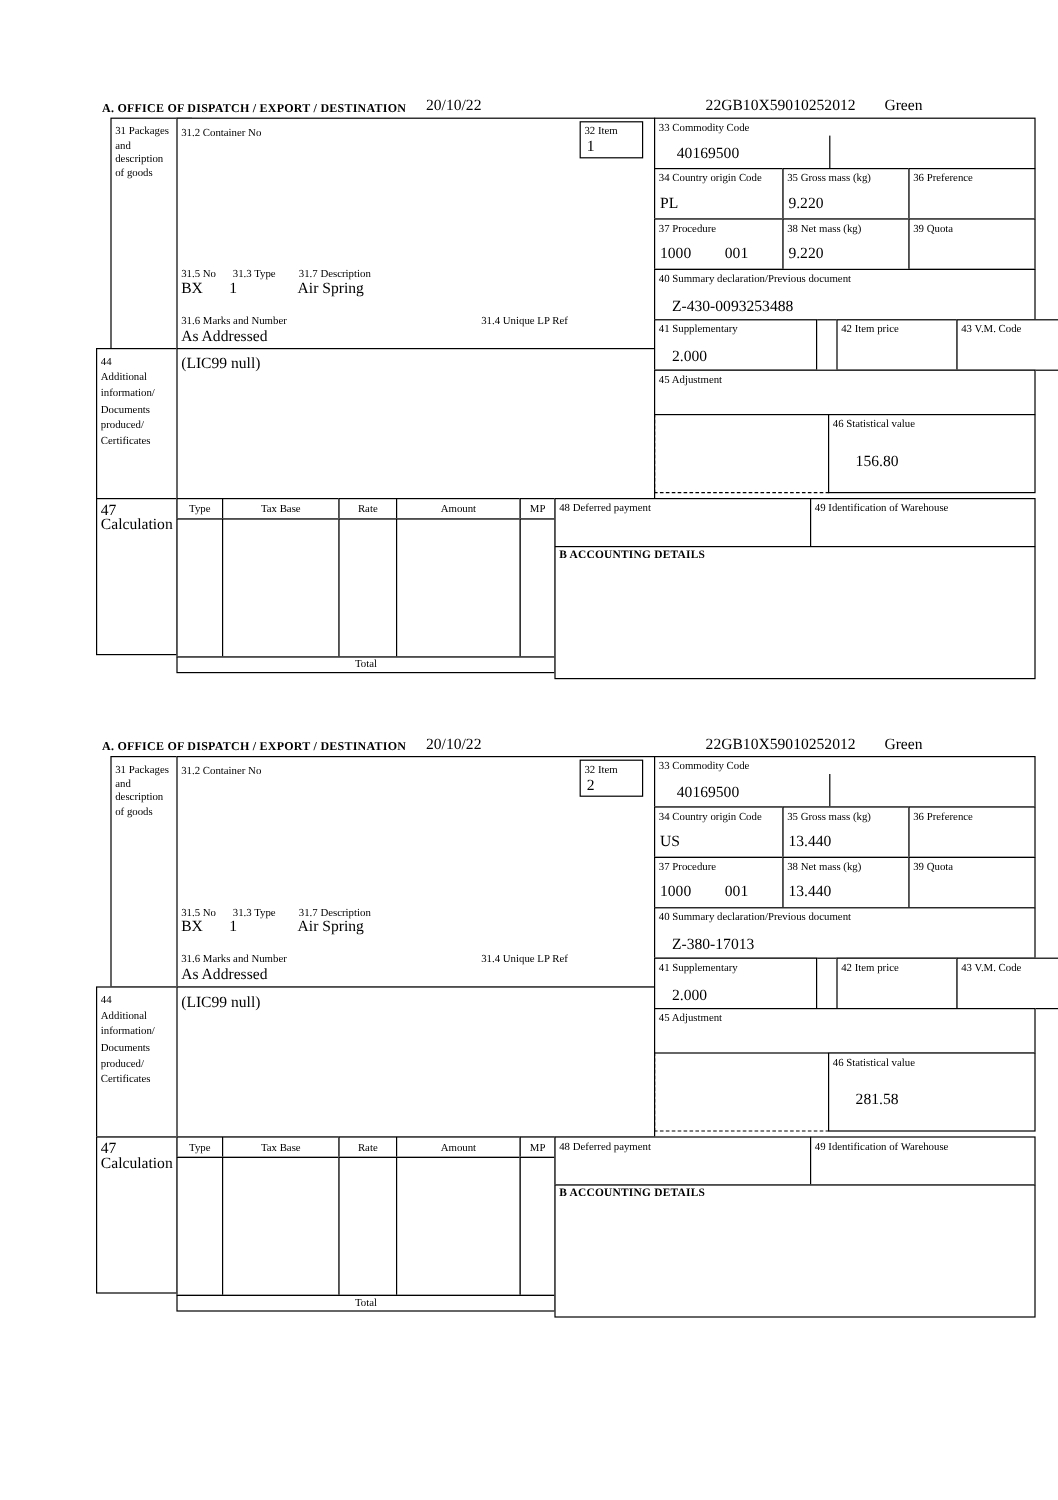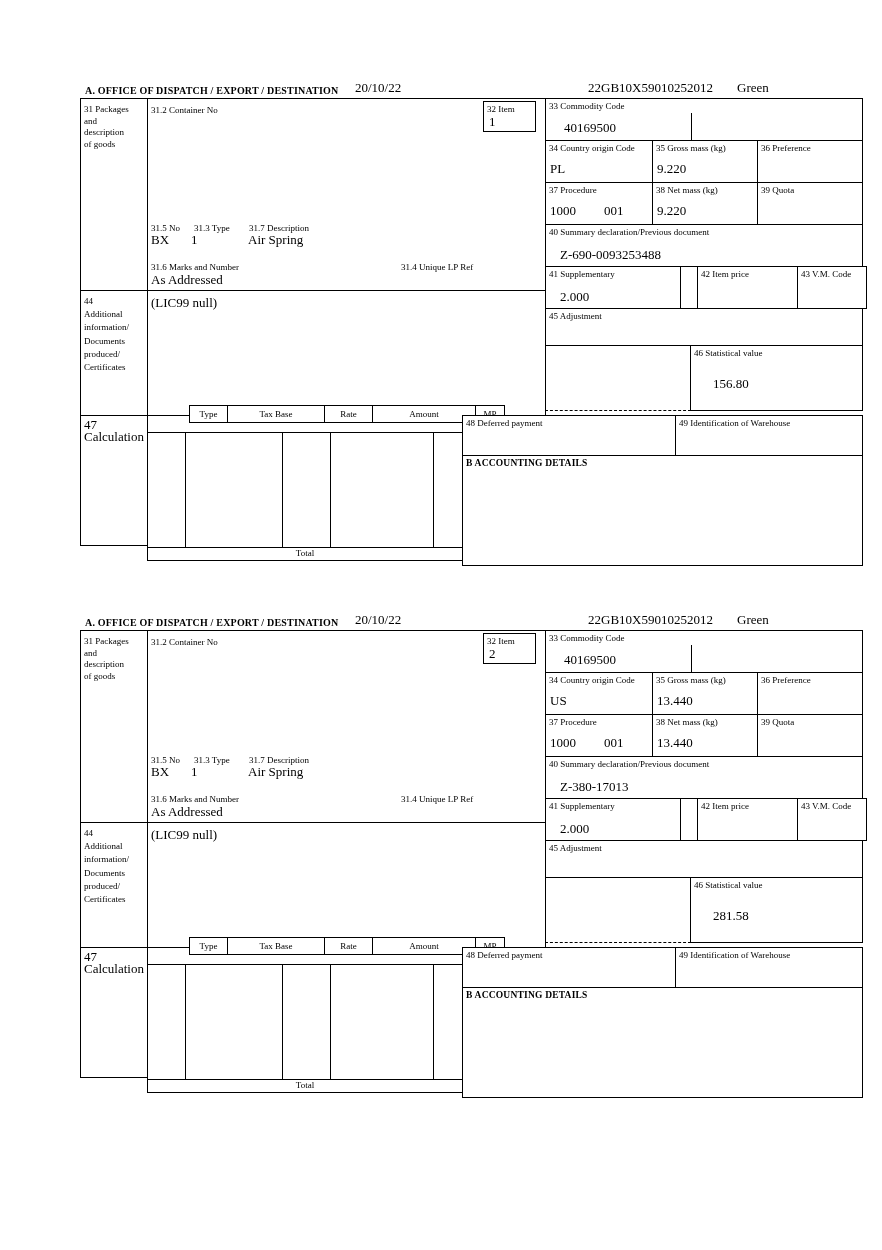--- a/index.html
+++ b/index.html
@@ -11,21 +11,21 @@
   .block { position:absolute; left:80px; width:784px; height:490px; }
   .hdr-a   { position:absolute; top:7px;  left:5px;   font-size:10px; font-weight:bold; letter-spacing:.2px; white-space:nowrap; }
   .hdr-date{ position:absolute; top:2px;  left:275px; font-size:13px; white-space:nowrap; }
   .hdr-ref { position:absolute; top:2px;  left:508px; font-size:13px; white-space:nowrap; }
   .hdr-st  { position:absolute; top:2px;  left:657px; font-size:13px; white-space:nowrap; }
   .form { position:absolute; top:20px; left:0; width:783px; height:468px; }
   .bx { position:absolute; border:1px solid #000; background:#fff; }
   .lbl { position:absolute; top:2px; left:3px; font-size:9px; white-space:nowrap; }
   .val { position:absolute; font-size:13px; white-space:nowrap; }
 
-  .c31lab { left:0; top:0;    width:68px; height:193px; padding:5px 0 0 3px; font-size:9px; line-height:11.5px; }
+  .c31lab { left:12px; top:0;    width:68px; height:193px; padding:5px 0 0 3px; font-size:9px; line-height:11.5px; }
   .c44lab { left:0; top:192px; width:92px; height:126px; padding:4px 0 0 3px; font-size:9px; line-height:13.2px; }
   .c47lab { left:0; top:317px; width:68px; height:131px; padding:3px 0 0 3px; font-size:13px; line-height:12px; }
 
   .c31con { left:67px; top:0;    width:399px; height:193px; }
   .c44con { left:67px; top:192px; width:399px; height:126px; }
   .b32 { left:403px; top:3px; width:53px; height:31px; }
   .v32 { top:12px; left:5px; }
 
   .b33 { left:465px; top:0;    width:318px; height:43px; }
   .v33 { top:21px; left:18px; }
@@ -38,34 +38,34 @@
   .b38 { left:572px; top:84px; width:106px; height:50px; }
   .b39 { left:677px; top:84px; width:106px; height:43px; }
   .vcell { top:20px; left:4px; }
   .vproc2 { top:20px; left:58px; }
 
   .b40 { left:465px; top:126px; width:318px; height:43px; }
   .v40 { top:22px; left:14px; }
   .b41 { left:465px; top:168px; width:136px; height:43px; }
   .v41 { top:22px; left:14px; }
   .b42 { left:617px; top:168px; width:101px; height:43px; }
-  .b43 { left:717px; top:168px; width:70px;  height:43px;padding-left:36px; }
+  .b43 { left:717px; top:168px; width:86px;  height:43px;padding-left:36px; }
   .b45 { left:465px; top:210px; width:318px; height:38px; }
   .ghost { position:absolute; left:465px; top:247px; width:146px; height:66px;
            border-left:1px dashed #000; border-bottom:1px dashed #000; }
   .b46 { left:610px; top:247px; width:173px; height:66px; }
   .v46 { top:30px; left:22px; }
 
   .thc { font-size:9px; height:18px; text-align:center; padding-top:3px; }
   .t1 { left:67px;  width:39px; }
   .t2 { left:105px; width:98px; }
   .t3 { left:202px; width:49px; }
   .t4 { left:250px; width:104px; }
   .t5 { left:353px; width:30px; }
-  .th { top:307px;margin-left:42px; }
+  .th { top:317px; }
   .tb { top:334px; height:116px; }
   .ttot { left:67px; top:449px; width:316px; height:14px; font-size:9px; text-align:center; }
 
   .b48 { left:382px; top:317px; width:214px; height:41px; }
   .b49 { left:595px; top:317px; width:188px; height:41px; }
   .bB  { left:382px; top:357px; width:401px; height:111px; }
   .lblB { font-weight:bold; font-size:9.5px; letter-spacing:.2px; }
 
   .l312 { top:6px;   left:3px; }
   .l315 { top:124px; left:3px; }
@@ -159,21 +159,21 @@
         <div class="bx b38">
           <span class="lbl">38 Net mass (kg)</span>
           <span class="val vcell">9.220</span>
         </div>
         <div class="bx b39">
           <span class="lbl">39 Quota</span>
         </div>
 
         <div class="bx b40">
           <span class="lbl">40 Summary declaration/Previous document</span>
-          <span class="val v40">Z-690-0093253488</span>
+          <span class="val v40">Z-430-0093253488</span>
         </div>
 
         <div class="bx b41">
           <span class="lbl">41 Supplementary</span>
           <span class="val v41">2.000</span>
         </div>
         <div class="bx b42">
           <span class="lbl">42 Item price</span>
         </div>
         <div class="bx b43">

